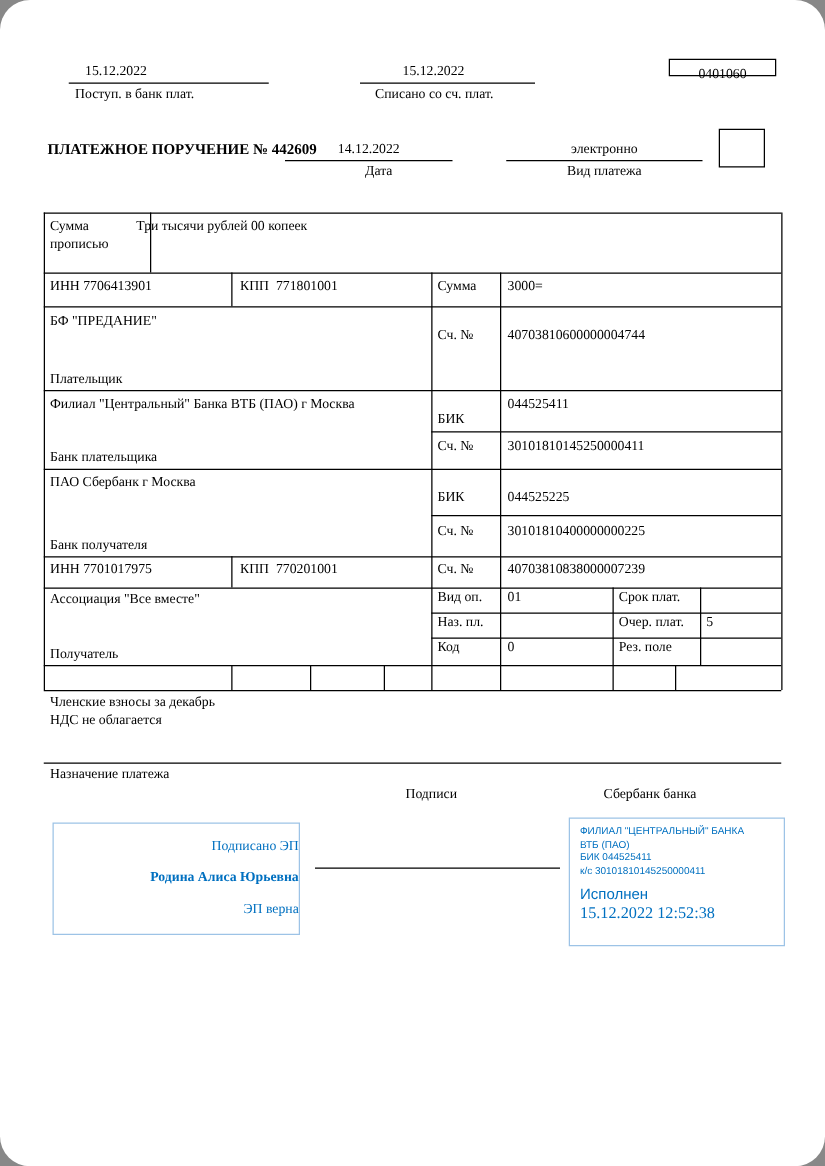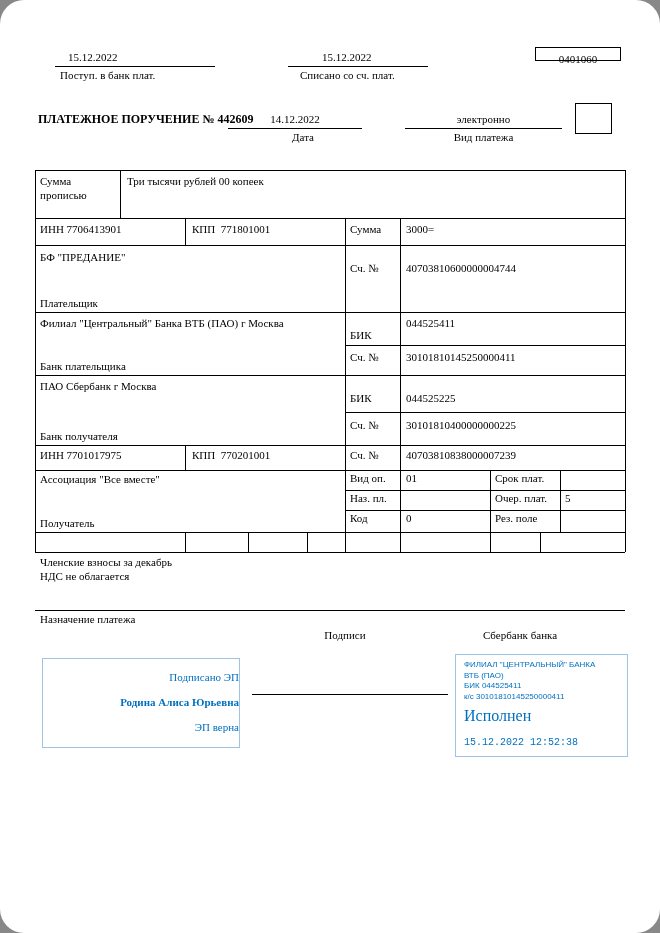--- a/index.html
+++ b/index.html
@@ -17,22 +17,22 @@
   .hl { position:absolute; height:1px; background:#000; }
   .vl { position:absolute; width:1px; background:#000; }
   .box { position:absolute; border:1px solid #000; box-sizing:border-box; }
   .title { position:absolute; font-size:12px; font-weight:bold; white-space:pre; }
   .stamp {
     position:absolute; box-sizing:border-box;
     border:1px solid #9dc3e6; color:#0070c0;
   }
   .stamp .sline { position:absolute; left:0; right:0; text-align:right; font-size:11px; white-space:pre; }
   .bank-stamp { padding:5px 8px; font-family:"Liberation Sans", sans-serif; font-size:8px; line-height:10.5px; }
-  .bank-stamp .big { font-size:16px; line-height:15px; margin-top:6px; font-family:Liberation Serif, serif; }
-  .bank-stamp .ts  { font-size:10px; line-height:13px; margin-top:13px; font-family:Liberation Mono, monospace; }
+  .bank-stamp .big { font-size:12px; line-height:15px; margin-top:6px; font-family:Liberation Sans, sans-serif; }
+  .bank-stamp .ts  { font-size:13px; line-height:13px; margin-top:0; font-family:Liberation Serif, serif; }
 </style>
 </head>
 <body>
 
 <div class="page">
 
   <span class="t" style="left:68px;top:51px">15.12.2022</span>
   <div class="hl" style="left:55px;top:66px;width:160px"></div>
   <span class="t" style="left:60px;top:69px">Поступ. в банк плат.</span>
 
@@ -80,21 +80,21 @@
   <div class="vl" style="left:400px;top:218px;height:334px"></div>
   <div class="vl" style="left:490px;top:470px;height:82px"></div>
   <div class="vl" style="left:560px;top:470px;height:62px"></div>
   <div class="vl" style="left:185px;top:532px;height:20px"></div>
   <div class="vl" style="left:248px;top:532px;height:20px"></div>
   <div class="vl" style="left:307px;top:532px;height:20px"></div>
   <div class="vl" style="left:540px;top:532px;height:20px"></div>
 
   <span class="t" style="left:40px;top:175px">Сумма</span>
   <span class="t" style="left:40px;top:189px">прописью</span>
-  <span class="t" style="left:127px;top:175px">Три тысячи рублей 00 копеек</span>
+  <span class="t" style="left:109px;top:175px">Три тысячи рублей 00 копеек</span>
 
   <span class="t" style="left:40px;top:223px">ИНН 7706413901</span>
   <span class="t" style="left:192px;top:223px">КПП  771801001</span>
   <span class="t" style="left:350px;top:223px">Сумма</span>
   <span class="t" style="left:406px;top:223px">3000=</span>
 
   <span class="t" style="left:40px;top:251px">БФ "ПРЕДАНИЕ"</span>
   <span class="t" style="left:350px;top:262px">Сч. №</span>
   <span class="t" style="left:406px;top:262px">40703810600000004744</span>
   <span class="t" style="left:40px;top:297px">Плательщик</span>

